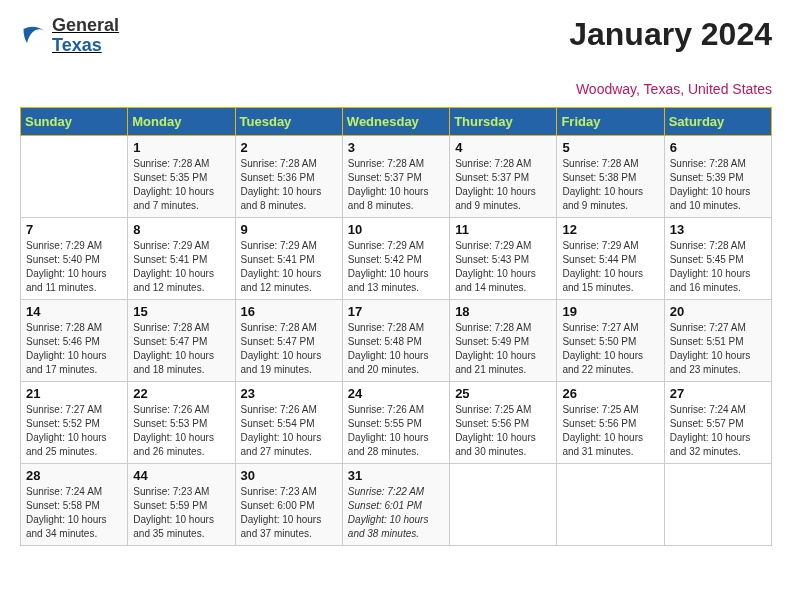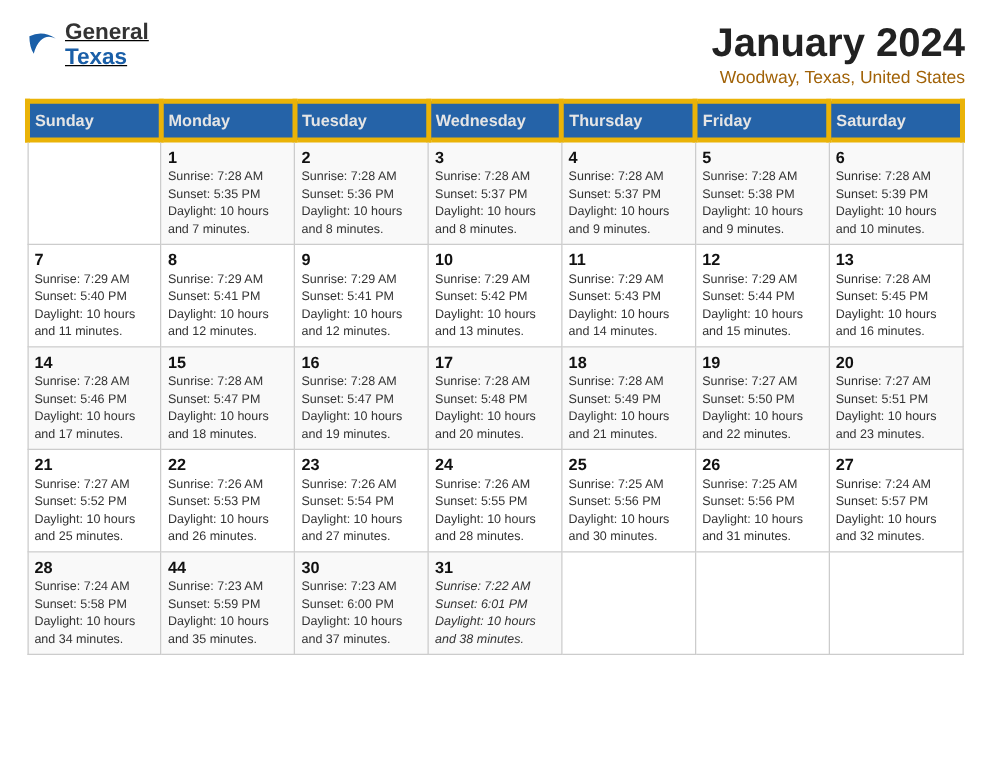--- a/index.html
+++ b/index.html
@@ -36,35 +36,36 @@
     .title-block {
       text-align: right;
     }
     .calendar-title {
       font-size: 32px;
       font-weight: bold;
       color: #222;
     }
     .calendar-subtitle {
       font-size: 14px;
-      color: #a16207;
+      color: #be185d;
+      margin-top: 28px;
     }
     table {
       width: 100%;
       border-collapse: collapse;
       font-size: 11px;
     }
     thead tr th {
       background: #2563a8;
-      color: #e5e5e5;
+      color: #bef264;
       padding: 6px 4px;
       text-align: left;
       font-size: 13px;
       font-weight: bold;
-      border: 4px solid #eab308;
+      border: 1px solid #eab308;
     }
     tbody tr td {
       border: 1px solid #ccc;
       vertical-align: top;
       padding: 4px 5px;
       width: 14.28%;
       height: 80px;
       background: #fff;
     }
     tbody tr:nth-child(odd) td {

